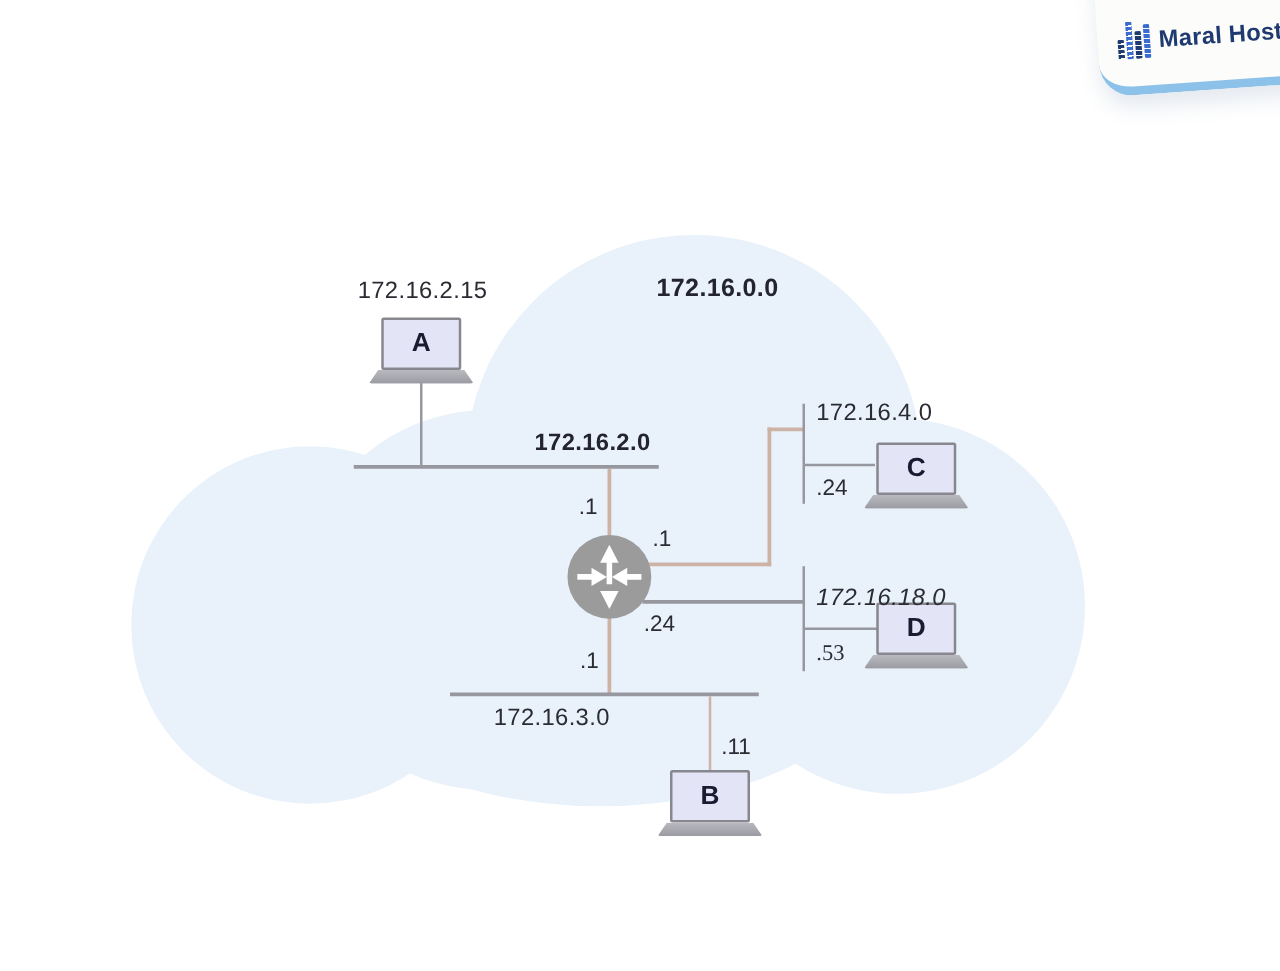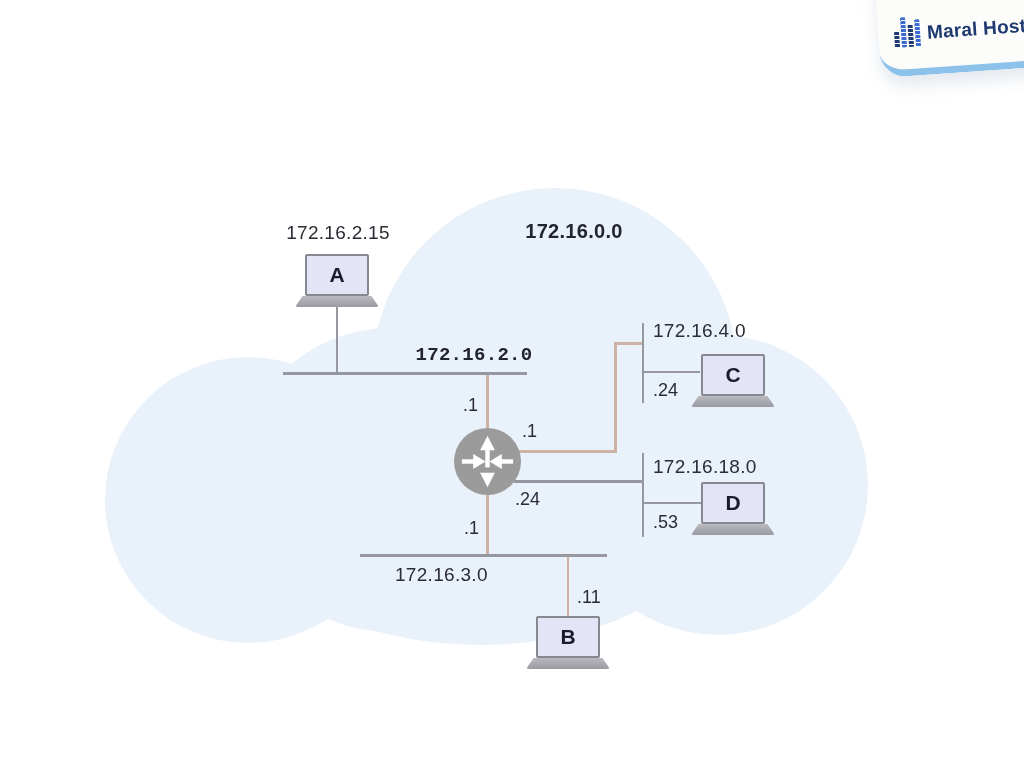--- a/index.html
+++ b/index.html
@@ -138,39 +138,39 @@
     <div class="screen">
       <span>D</span>
     </div>
     <div class="base"></div>
   </div>
 
   <span class="lbl net-lbl center" style="left:338px; top:222px;">172.16.2.15</span>
 
   <span class="lbl net-lbl net-bold center" style="left:558px; top:220px; font-size:20px;margin-left:16px;">172.16.0.0</span>
 
-  <span class="lbl net-lbl net-bold center" style="left:474px; top:344px;font-family:Liberation Mono, monospace;">172.16.2.0</span>
+  <span class="lbl net-lbl net-bold center" style="left:474px; top:344px;">172.16.2.0</span>
 
   <span class="lbl net-lbl" style="left:653px; top:320px;">172.16.4.0</span>
 
-  <span class="lbl net-lbl" style="left:653px; top:456px;">172.16.18.0</span>
+  <span class="lbl net-lbl" style="left:653px; top:468px;font-style:italic;">172.16.18.0</span>
 
   <span class="lbl net-lbl" style="left:395px; top:564px;">172.16.3.0</span>
 
   <span class="lbl if-lbl" style="left:450px; top:395px; width:28px; text-align:right;">.1</span>
 
   <span class="lbl if-lbl" style="left:522px; top:421px;">.1</span>
 
   <span class="lbl if-lbl" style="left:515px; top:489px;">.24</span>
 
   <span class="lbl if-lbl" style="left:459px; top:518px; width:20px; text-align:right;">.1</span>
 
   <span class="lbl if-lbl" style="left:653px; top:380px;">.24</span>
 
-  <span class="lbl if-lbl" style="left:653px; top:512px;">.53</span>
+  <span class="lbl if-lbl" style="left:653px; top:512px;font-family:Liberation Serif, serif;">.53</span>
 
   <span class="lbl if-lbl" style="left:577px; top:587px;">.11</span>
 
   <div class="brand-card">
     <div class="logo-row">
       <span class="bars">
         <span class="bar b1"></span>
         <span class="bar b2"></span>
         <span class="bar b3"></span>
         <span class="bar b4"></span>

